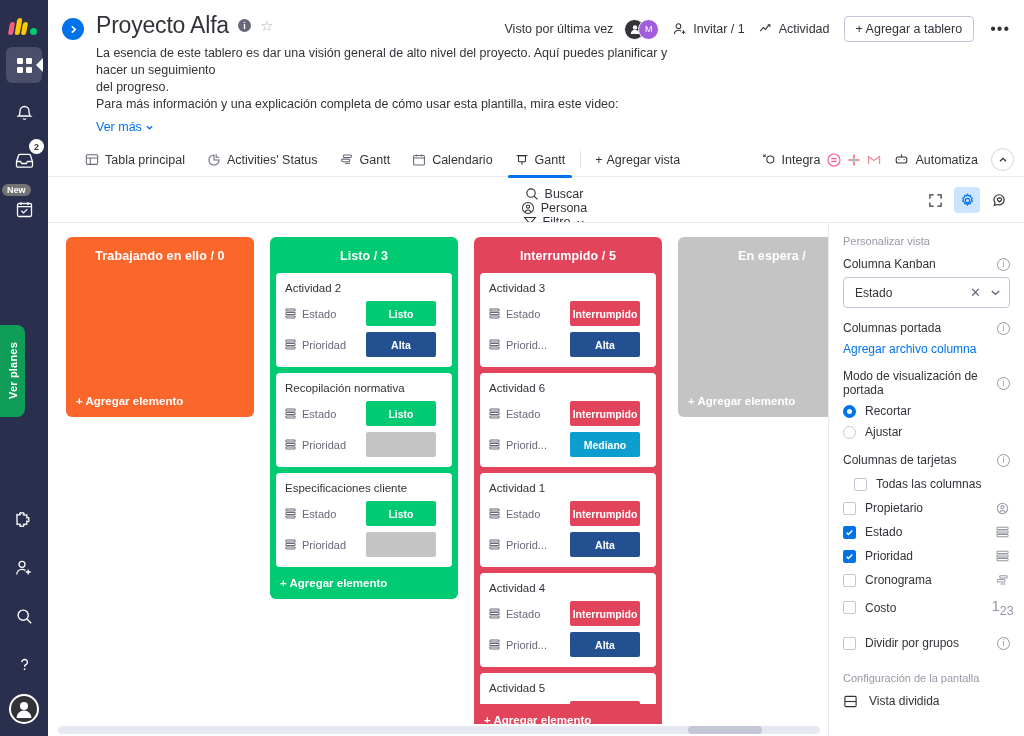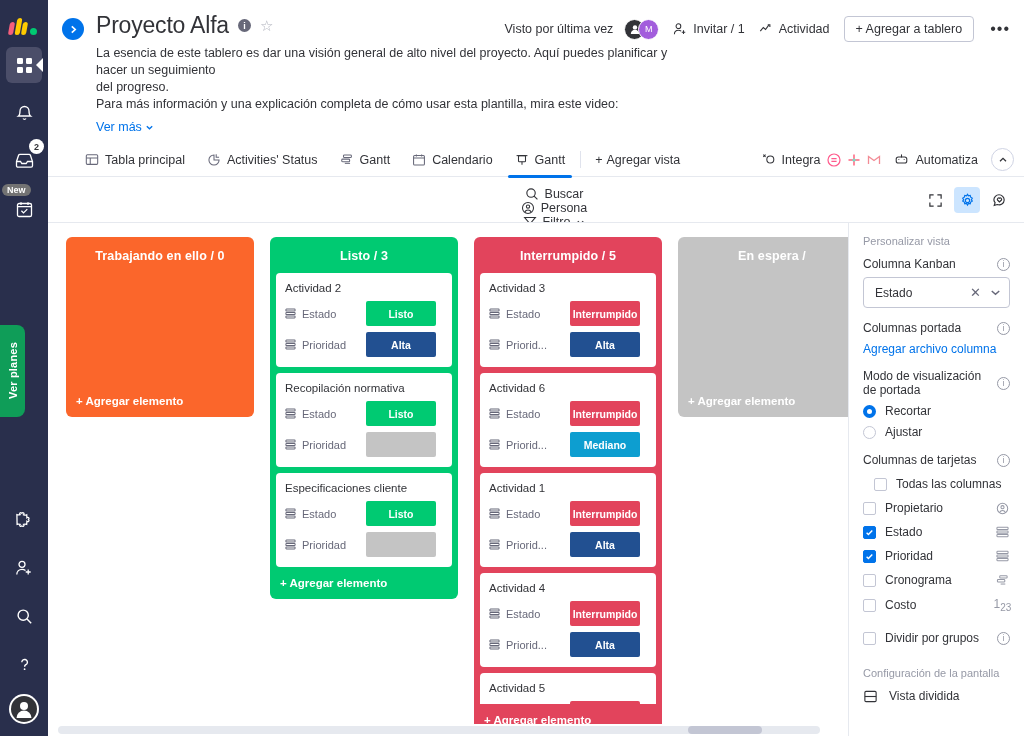--- a/index.html
+++ b/index.html
@@ -151,21 +151,21 @@
     color:#fff; font-size:10.5px; font-weight:700;
   }
   .col-icon { flex:0 0 11px; }
   .kcol-add {
     color:#fff; font-size:11.5px; font-weight:700; padding:10px 4px 10px 4px; cursor:pointer;
   }
   .kcol-empty { height:112px; }
 
   
   .panel {
-    position:absolute; right:0; top:0; bottom:0; width:176px; background:#fff;
+    position:absolute; right:0; top:0; bottom:0; width:196px; background:#fff;
     border-left:1px solid #e6e9ef; padding:12px 14px; overflow:hidden; z-index:5;
   }
   .p-sect { font-size:11px; color:#9699a6; margin-bottom:10px; }
   .p-label-row { display:flex; align-items:center; justify-content:space-between; margin-bottom:6px; }
   .p-label { font-size:12px; color:#323338; }
   .p-info {
     width:13px;height:13px;border-radius:50%;border:1px solid #9699a6;color:#9699a6;
     font-size:9px;display:flex;align-items:center;justify-content:center;flex:0 0 13px;cursor:pointer;
   }
   .p-select {
@@ -765,21 +765,21 @@
                 <rect x="4" y="1.8" width="8" height="2.6" rx=".9"></rect>
                 <rect x="1.5" y="6" width="8" height="2.6" rx=".9"></rect>
                 <path d="M5 10.8h5"></path>
               </svg>
             </span>
           </div>
           <div class="p-check-row">
             <span class="cb"></span>
             <span class="ctext">Costo</span>
             <span class="cicon">
-              <span style="font-size:12px;color:#9699a6;">1<sub>2</sub><sub>3</sub></span>
+              <span style="font-size:15px;color:#9699a6;">1<sub>2</sub><sub>3</sub></span>
             </span>
           </div>
         </div>
 
       <div class="p-check-row" style="margin-top:18px;">
         <span class="cb"></span>
         <span class="ctext">Dividir por grupos</span>
         <span class="p-info">i</span>
       </div>
 

